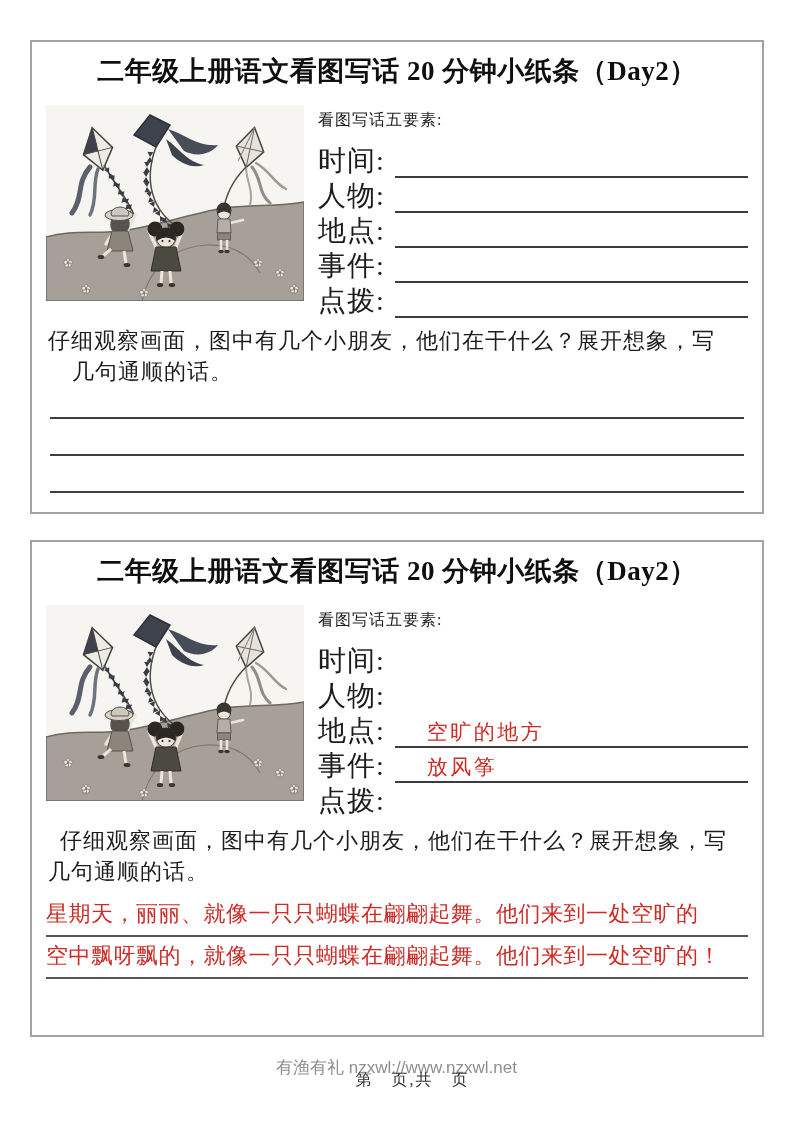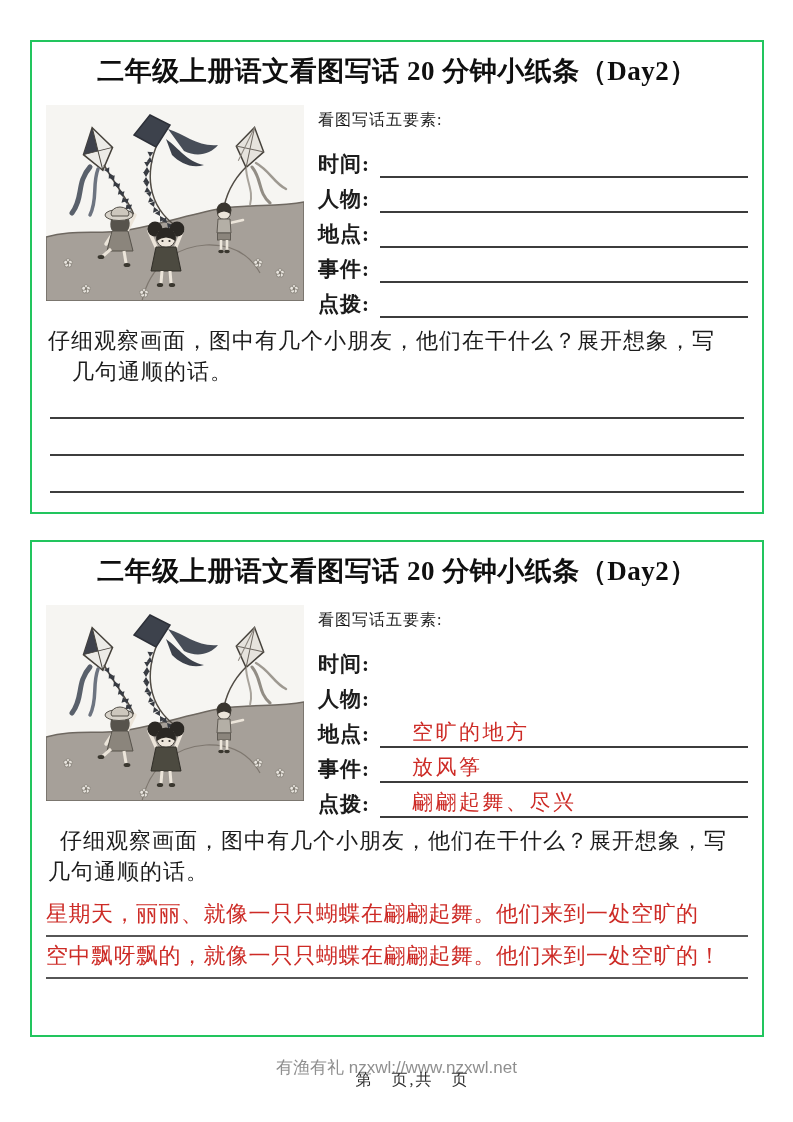--- a/index.html
+++ b/index.html
@@ -6,21 +6,21 @@
   body {
     width:793px; height:1122px;
     background:#ffffff;
     position:relative;
     font-family:"Liberation Serif", serif;
     color:#1c1c1c;
     overflow:hidden;
   }
   .card {
     position:absolute; left:30px; width:734px;
-    border:2px solid #22c55e;
+    border:2px solid #a3a3a3;
     box-sizing:border-box;
     background:#ffffff;
   }
   .card.blank  { top:40px;  height:474px; }
   .card.filled { top:540px; height:497px; }
 
   .card-title {
     margin-top:13px;
     text-align:center;
     font-size:27px;
@@ -40,26 +40,25 @@
     height:38px;
     line-height:30px;
     letter-spacing:1px;
   }
   .field-row {
     display:flex;
     align-items:flex-end;
     height:35px;
   }
   .field-label {
-    font-size:21px;
+    font-size:28px;
     line-height:1;
     padding-bottom:3px;
     letter-spacing:1px;
     white-space:nowrap;
-    font-weight:bold;
   }
   .field-line {
     flex:1;
     margin-left:10px;
     border-bottom:2px solid #3c3c3c;
     height:27px;
     line-height:27px;
     padding-left:32px;
     font-size:21px;
     letter-spacing:2.5px;
@@ -288,21 +287,20 @@
       <div class="field-row">
         <span class="field-label">地点:</span>
         <span class="field-line">空旷的地方</span>
       </div>
       <div class="field-row">
         <span class="field-label">事件:</span>
         <span class="field-line">放风筝</span>
       </div>
       <div class="field-row">
         <span class="field-label">点拨:</span>
-        <span class="field-line">翩翩起舞、尽兴</span>
       </div>
     </div>
   </div>
   <div class="instruction">
     <div class="inst-line-1">仔细观察画面，图中有几个小朋友，他们在干什么？展开想象，写</div>
     <div class="inst-line-2">几句通顺的话。</div>
   </div>
   <div class="answer-lines">
     <div class="answer-line">星期天，丽丽、就像一只只蝴蝶在翩翩起舞。他们来到一处空旷的</div>
     <div class="answer-line">空中飘呀飘的，就像一只只蝴蝶在翩翩起舞。他们来到一处空旷的！</div>

